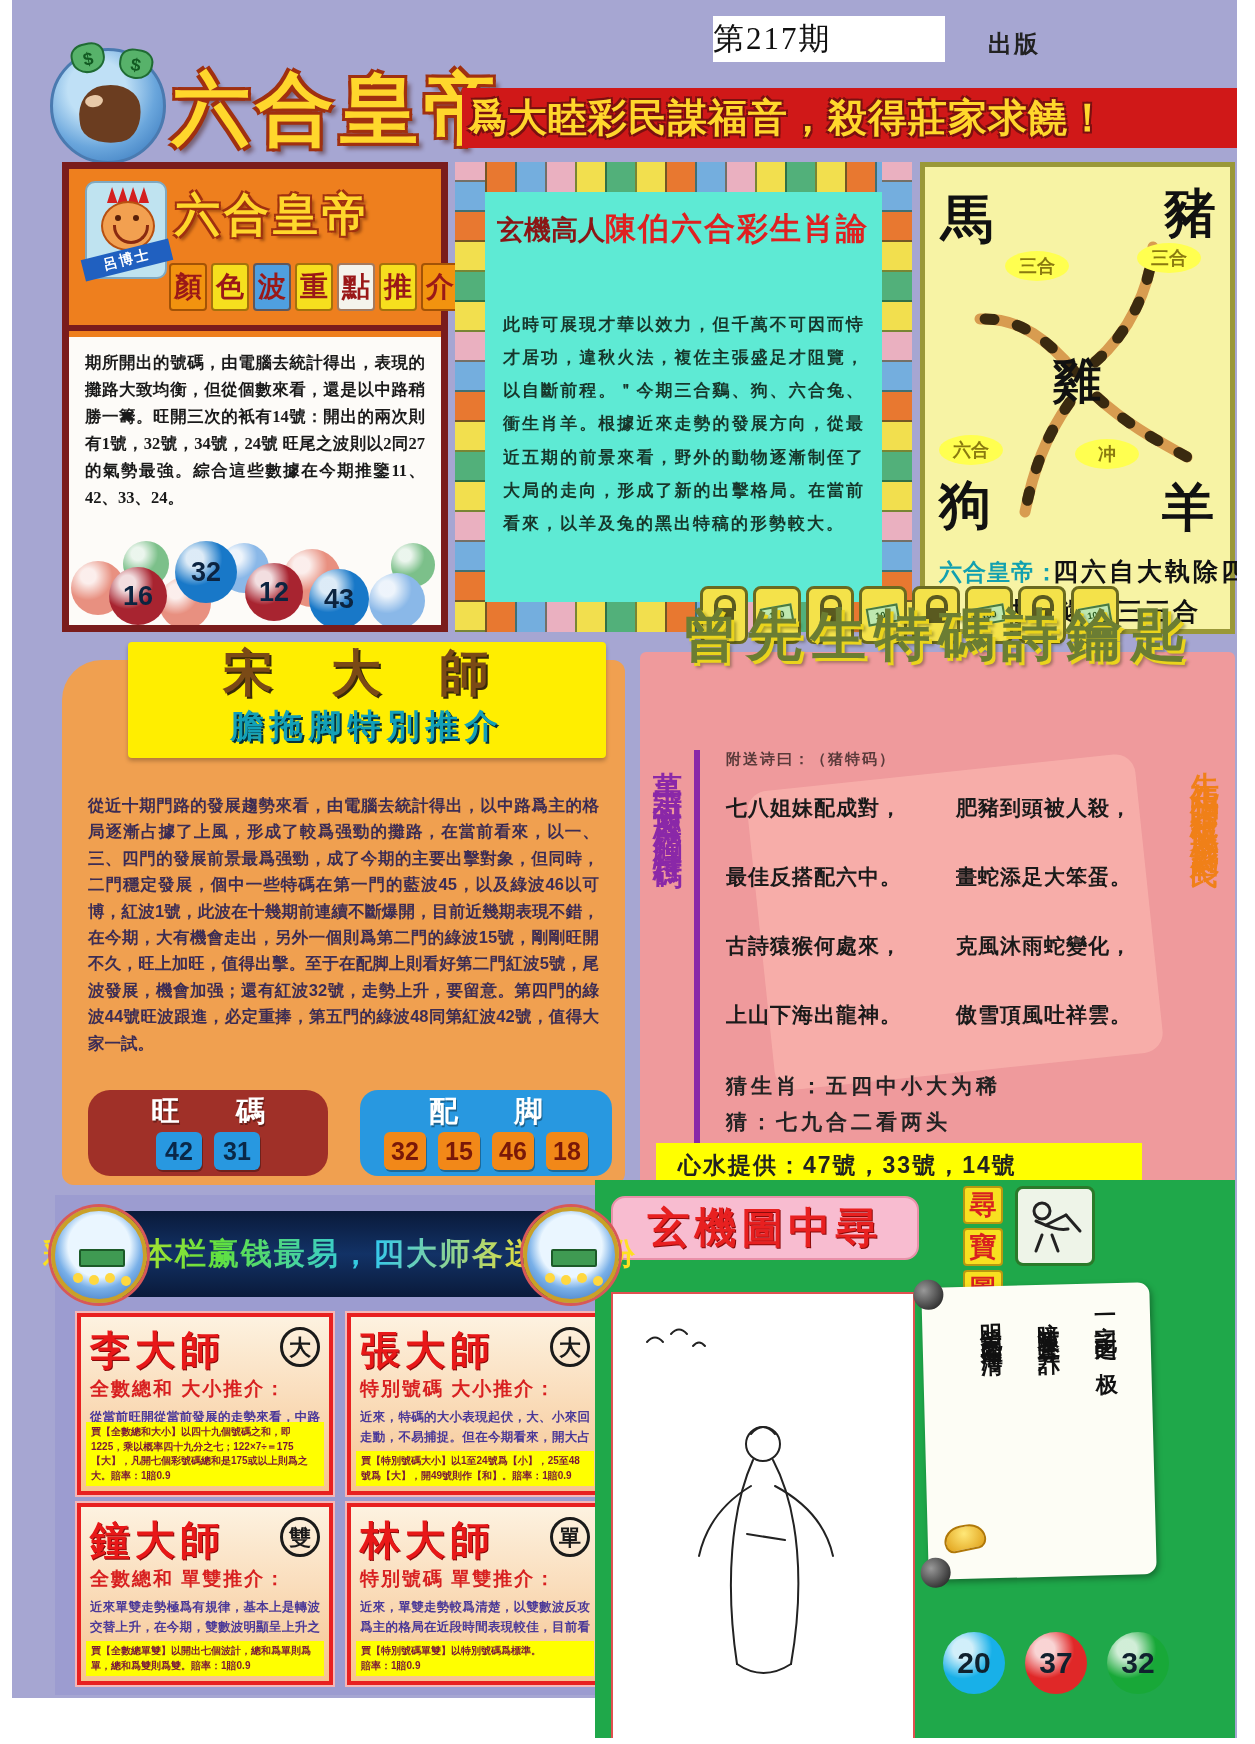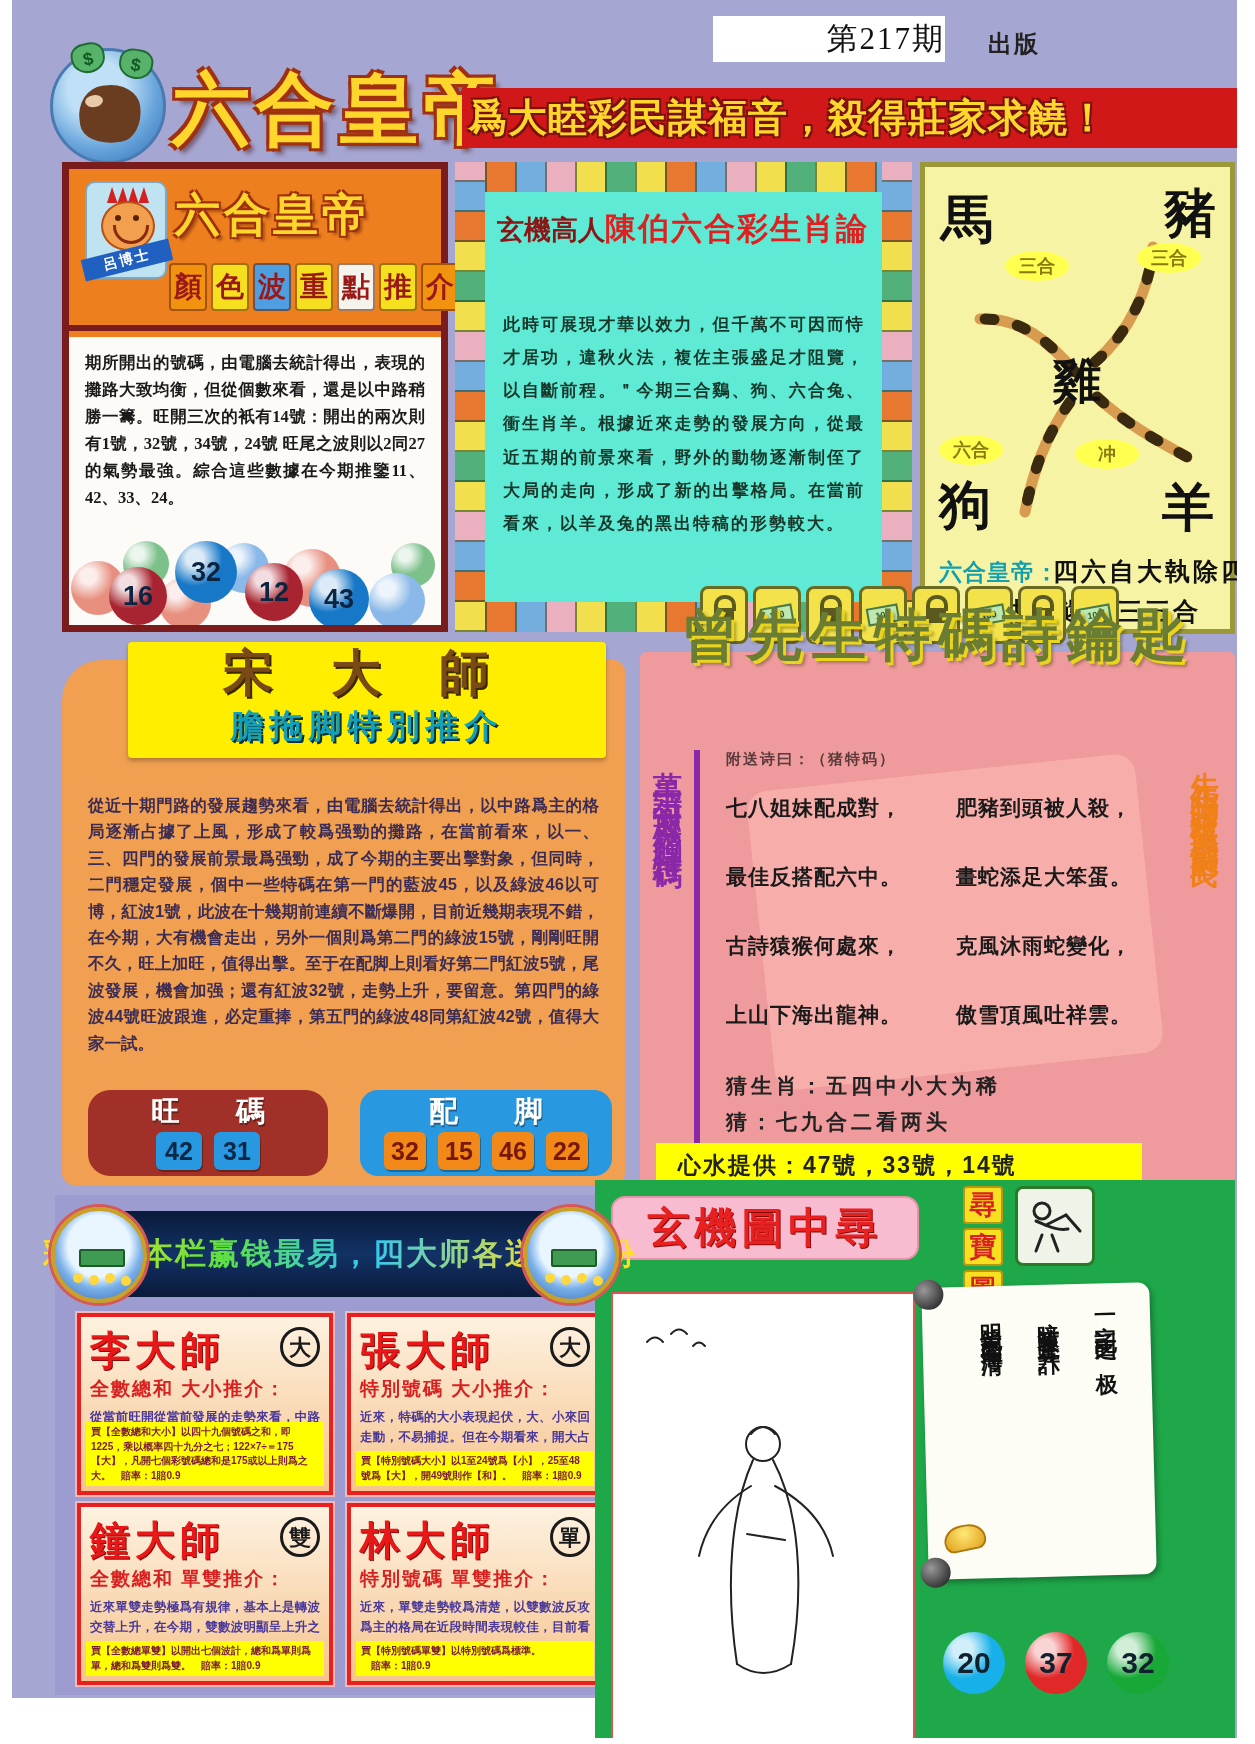--- a/index.html
+++ b/index.html
@@ -2,21 +2,21 @@
 <html><head>
 <meta charset="utf-8">
 <style>
   *{margin:0;padding:0;box-sizing:border-box}
   body{background:#ffffff}
   #page{position:relative;width:1255px;height:1744px;background:#a6a6d2;overflow:hidden;
         font-family:"Liberation Sans",sans-serif}
   .abs{position:absolute}
 
   
-  #issue-box{left:713px;top:16px;width:232px;height:46px;background:#fff;text-align:right;
+  #issue-box{left:713px;top:16px;width:232px;height:46px;background:#fff;text-align:left;
              font-family:"Liberation Serif",serif;font-size:31px;line-height:46px;color:#111;letter-spacing:2px}
   #publish{left:988px;top:28px;font-size:24px;color:#222;font-weight:bold;letter-spacing:2px}
   #logo{left:50px;top:48px;width:116px;height:116px;border-radius:50%;
         background:radial-gradient(circle at 40% 35%,#bfe0f6 0 30%,#6aa6dc 60%,#2b6cb4 100%);
         border:3px solid #4a7ab0}
   .moneybag{position:absolute;width:34px;height:30px;background:#57b26a;border:2px solid #1f6b33;
             border-radius:40% 40% 50% 50%;color:#125a22;font-weight:bold;font-size:18px;text-align:center;line-height:28px}
   #bag1{left:18px;top:-8px;transform:rotate(-12deg)}
   #bag2{left:66px;top:-2px;transform:rotate(10deg)}
   #bull{position:absolute;left:26px;top:34px;width:62px;height:58px;background:#6b3d20;
@@ -156,21 +156,21 @@
   #mp0{left:77px;top:1313px}#mp1{left:347px;top:1313px}
   #mp2{left:77px;top:1503px}#mp3{left:347px;top:1503px}
   .mp-name{font-size:40px;font-weight:bold;color:#e81818;letter-spacing:5px;display:inline-block;
            text-shadow:1px 1px 0 #8a0a0a}
   .mp-badge{float:right;width:40px;height:40px;border:3px solid #1a1a1a;border-radius:50%;margin-top:4px;
             font-size:22px;font-weight:bold;color:#1a1a1a;text-align:center;line-height:35px}
   .mp-sub{font-size:19px;font-weight:bold;color:#d82020;letter-spacing:2px;margin-top:-2px}
   .mp-body{font-size:12.5px;font-weight:bold;color:#4a3898;line-height:1.62;margin-top:5px;text-align:justify}
   .mp-rule{position:absolute;left:5px;right:5px;bottom:5px;background:#ffff00;padding:3px 5px;
            font-size:10px;font-weight:bold;color:#7a1838;line-height:1.45}
-  .mp-odds{margin-left:10px;white-space:nowrap}
+  .mp-odds{white-space:nowrap}
 
   
   #mystery{left:595px;top:1180px;width:640px;height:558px;background:#1fa84a}
   #my-banner{position:absolute;left:16px;top:16px;width:308px;height:64px;background:#f8bcd0;border:2px solid #e890a8;
              border-radius:14px;display:flex;align-items:center;justify-content:center}
   #my-banner span{font-size:42px;font-weight:bold;color:#e82020;letter-spacing:5px;white-space:nowrap;
              text-shadow:1px 1px 0 #8a0a0a}
   #treasure-tiles{position:absolute;left:368px;top:6px;display:flex;flex-direction:column;gap:4px}
   .ttile{width:40px;height:38px;background:#f8e020;border:2px solid #b89810;border-radius:4px;
          font-size:27px;font-weight:bold;color:#d82020;display:flex;align-items:center;justify-content:center}
@@ -296,21 +296,21 @@
         <div class="numtile blue">42</div>
         <div class="numtile blue">31</div>
       </div>
     </div>
     <div id="leg-box">
       <div class="box-label">配 脚</div>
       <div class="tile-row">
         <div class="numtile orange" style="width:42px">32</div>
         <div class="numtile orange" style="width:42px">15</div>
         <div class="numtile orange" style="width:42px">46</div>
-        <div class="numtile orange" style="width:42px">22</div>
+        <div class="numtile orange" style="width:42px">18</div>
       </div>
     </div>
   </div>
   <div class="abs" id="song-banner">
     <div id="song-name">宋 大 師</div>
     <div id="song-sub">膽拖脚特別推介</div>
   </div>
 
   <div class="abs" id="zeng-panel">
     <div id="zeng-watermark"></div>

